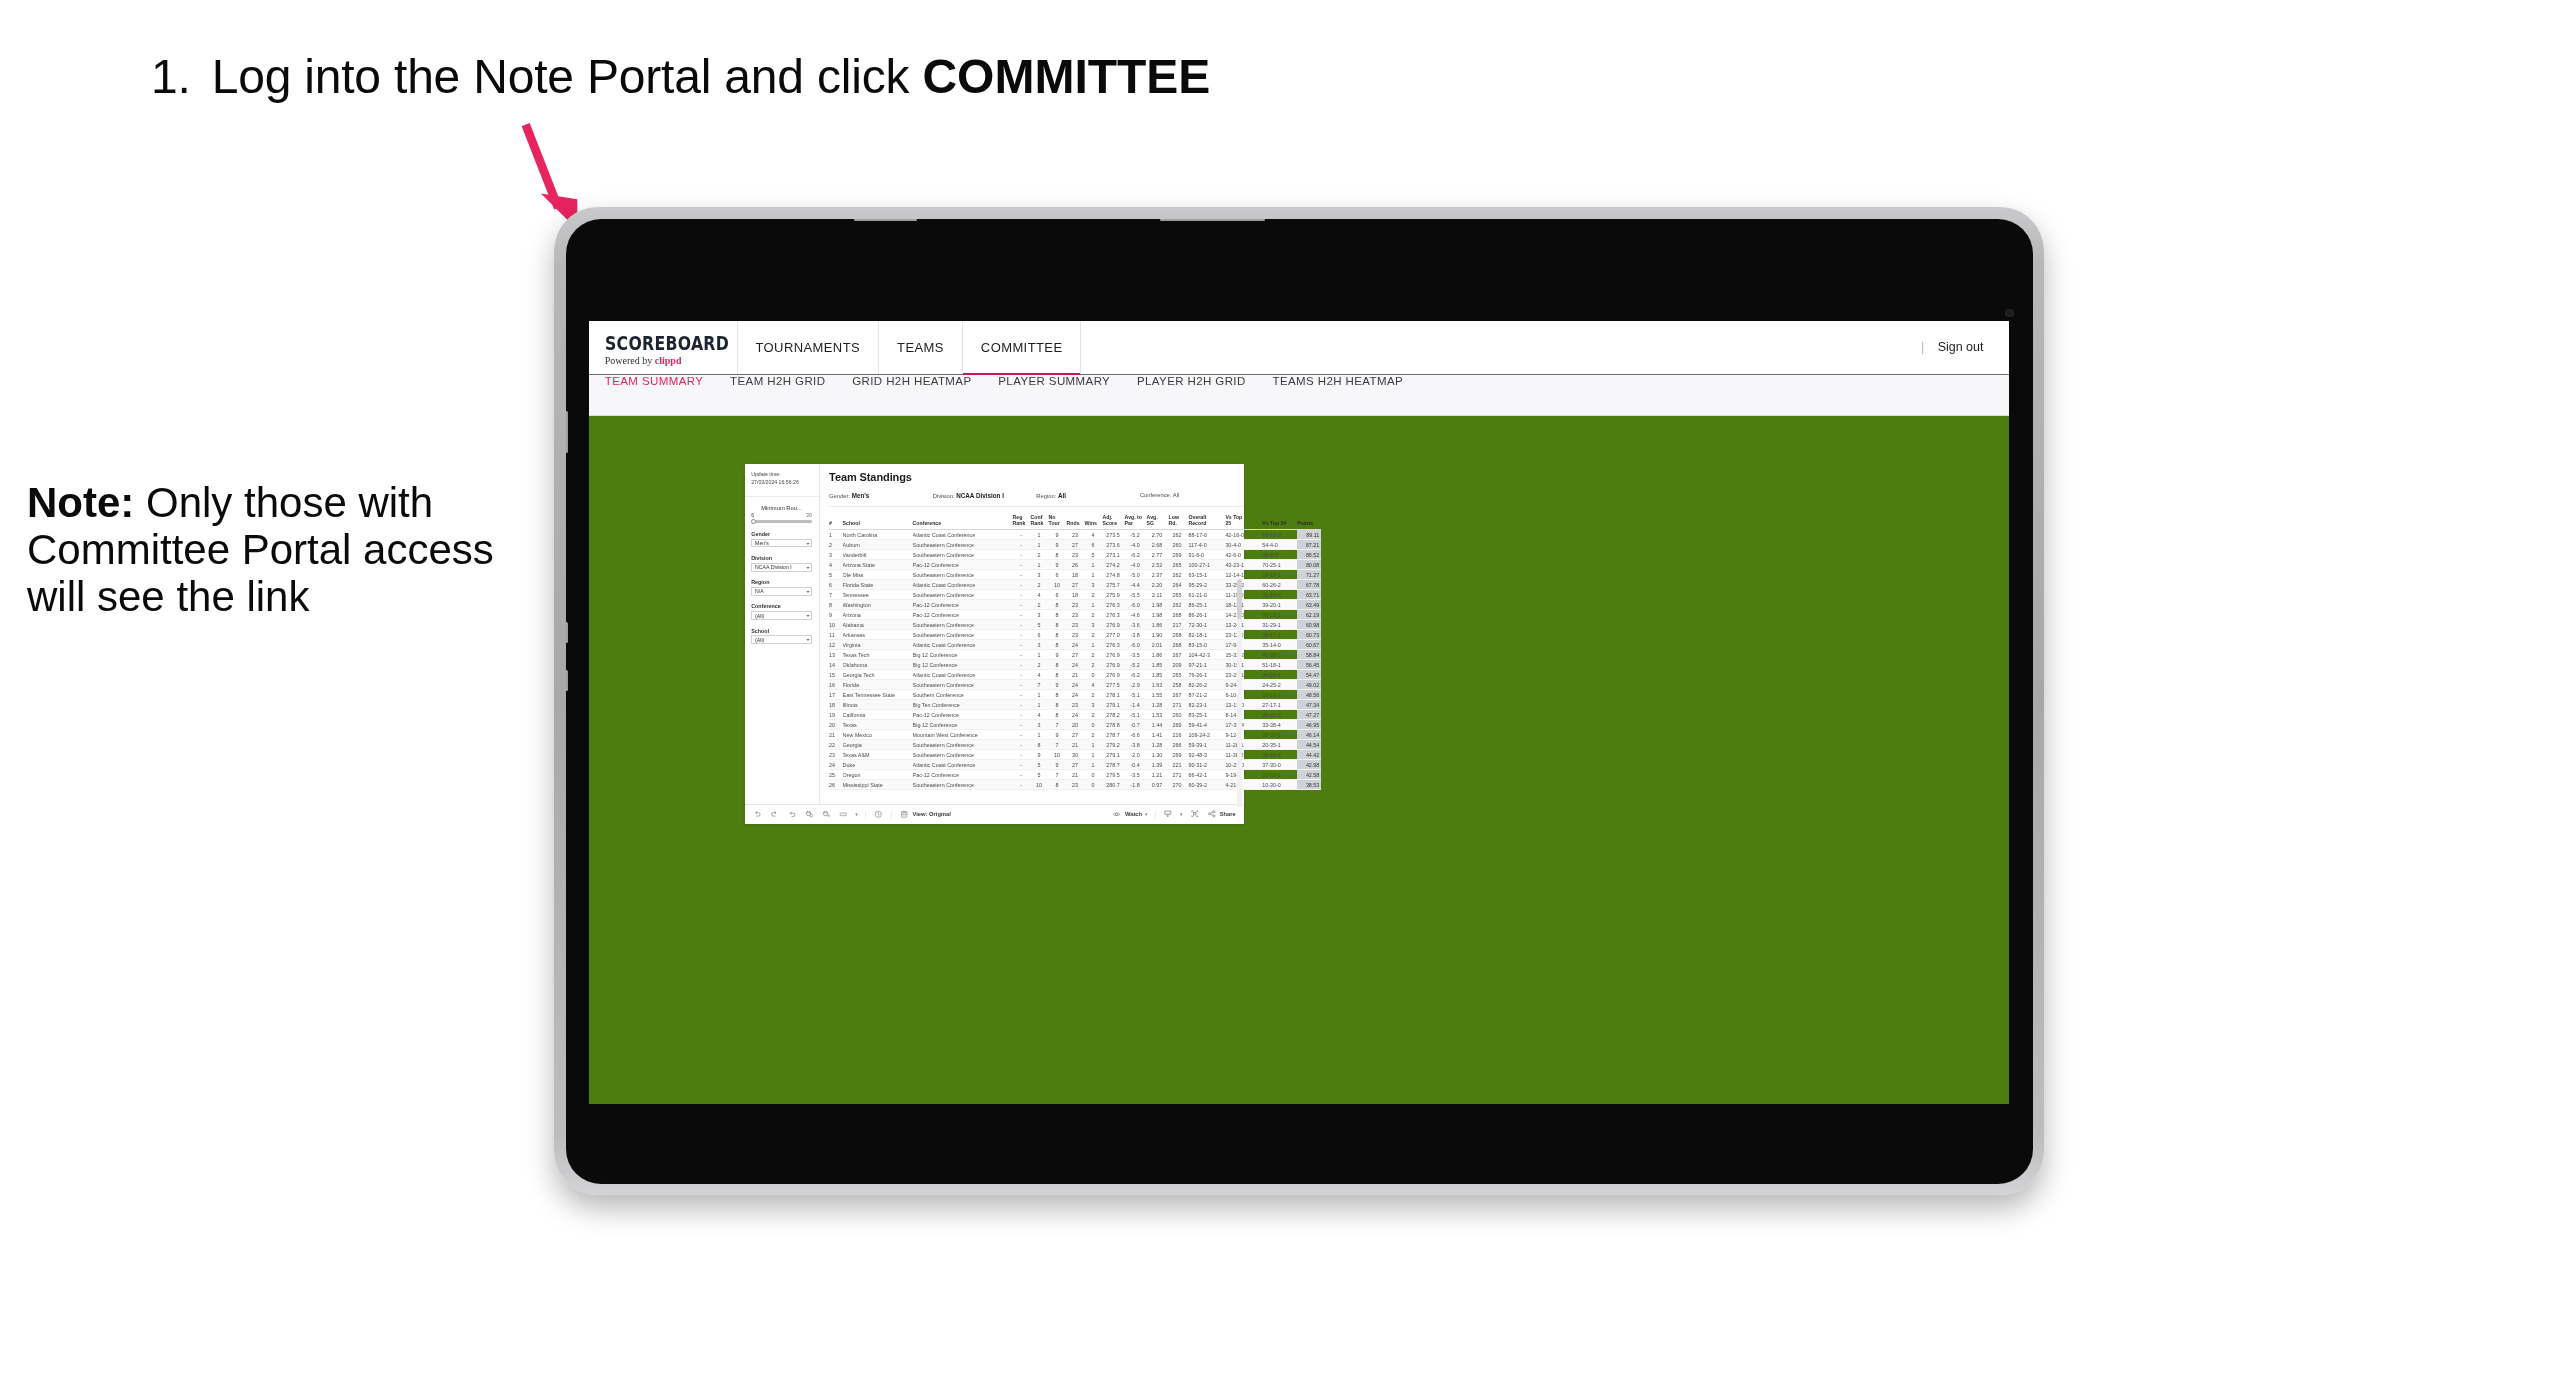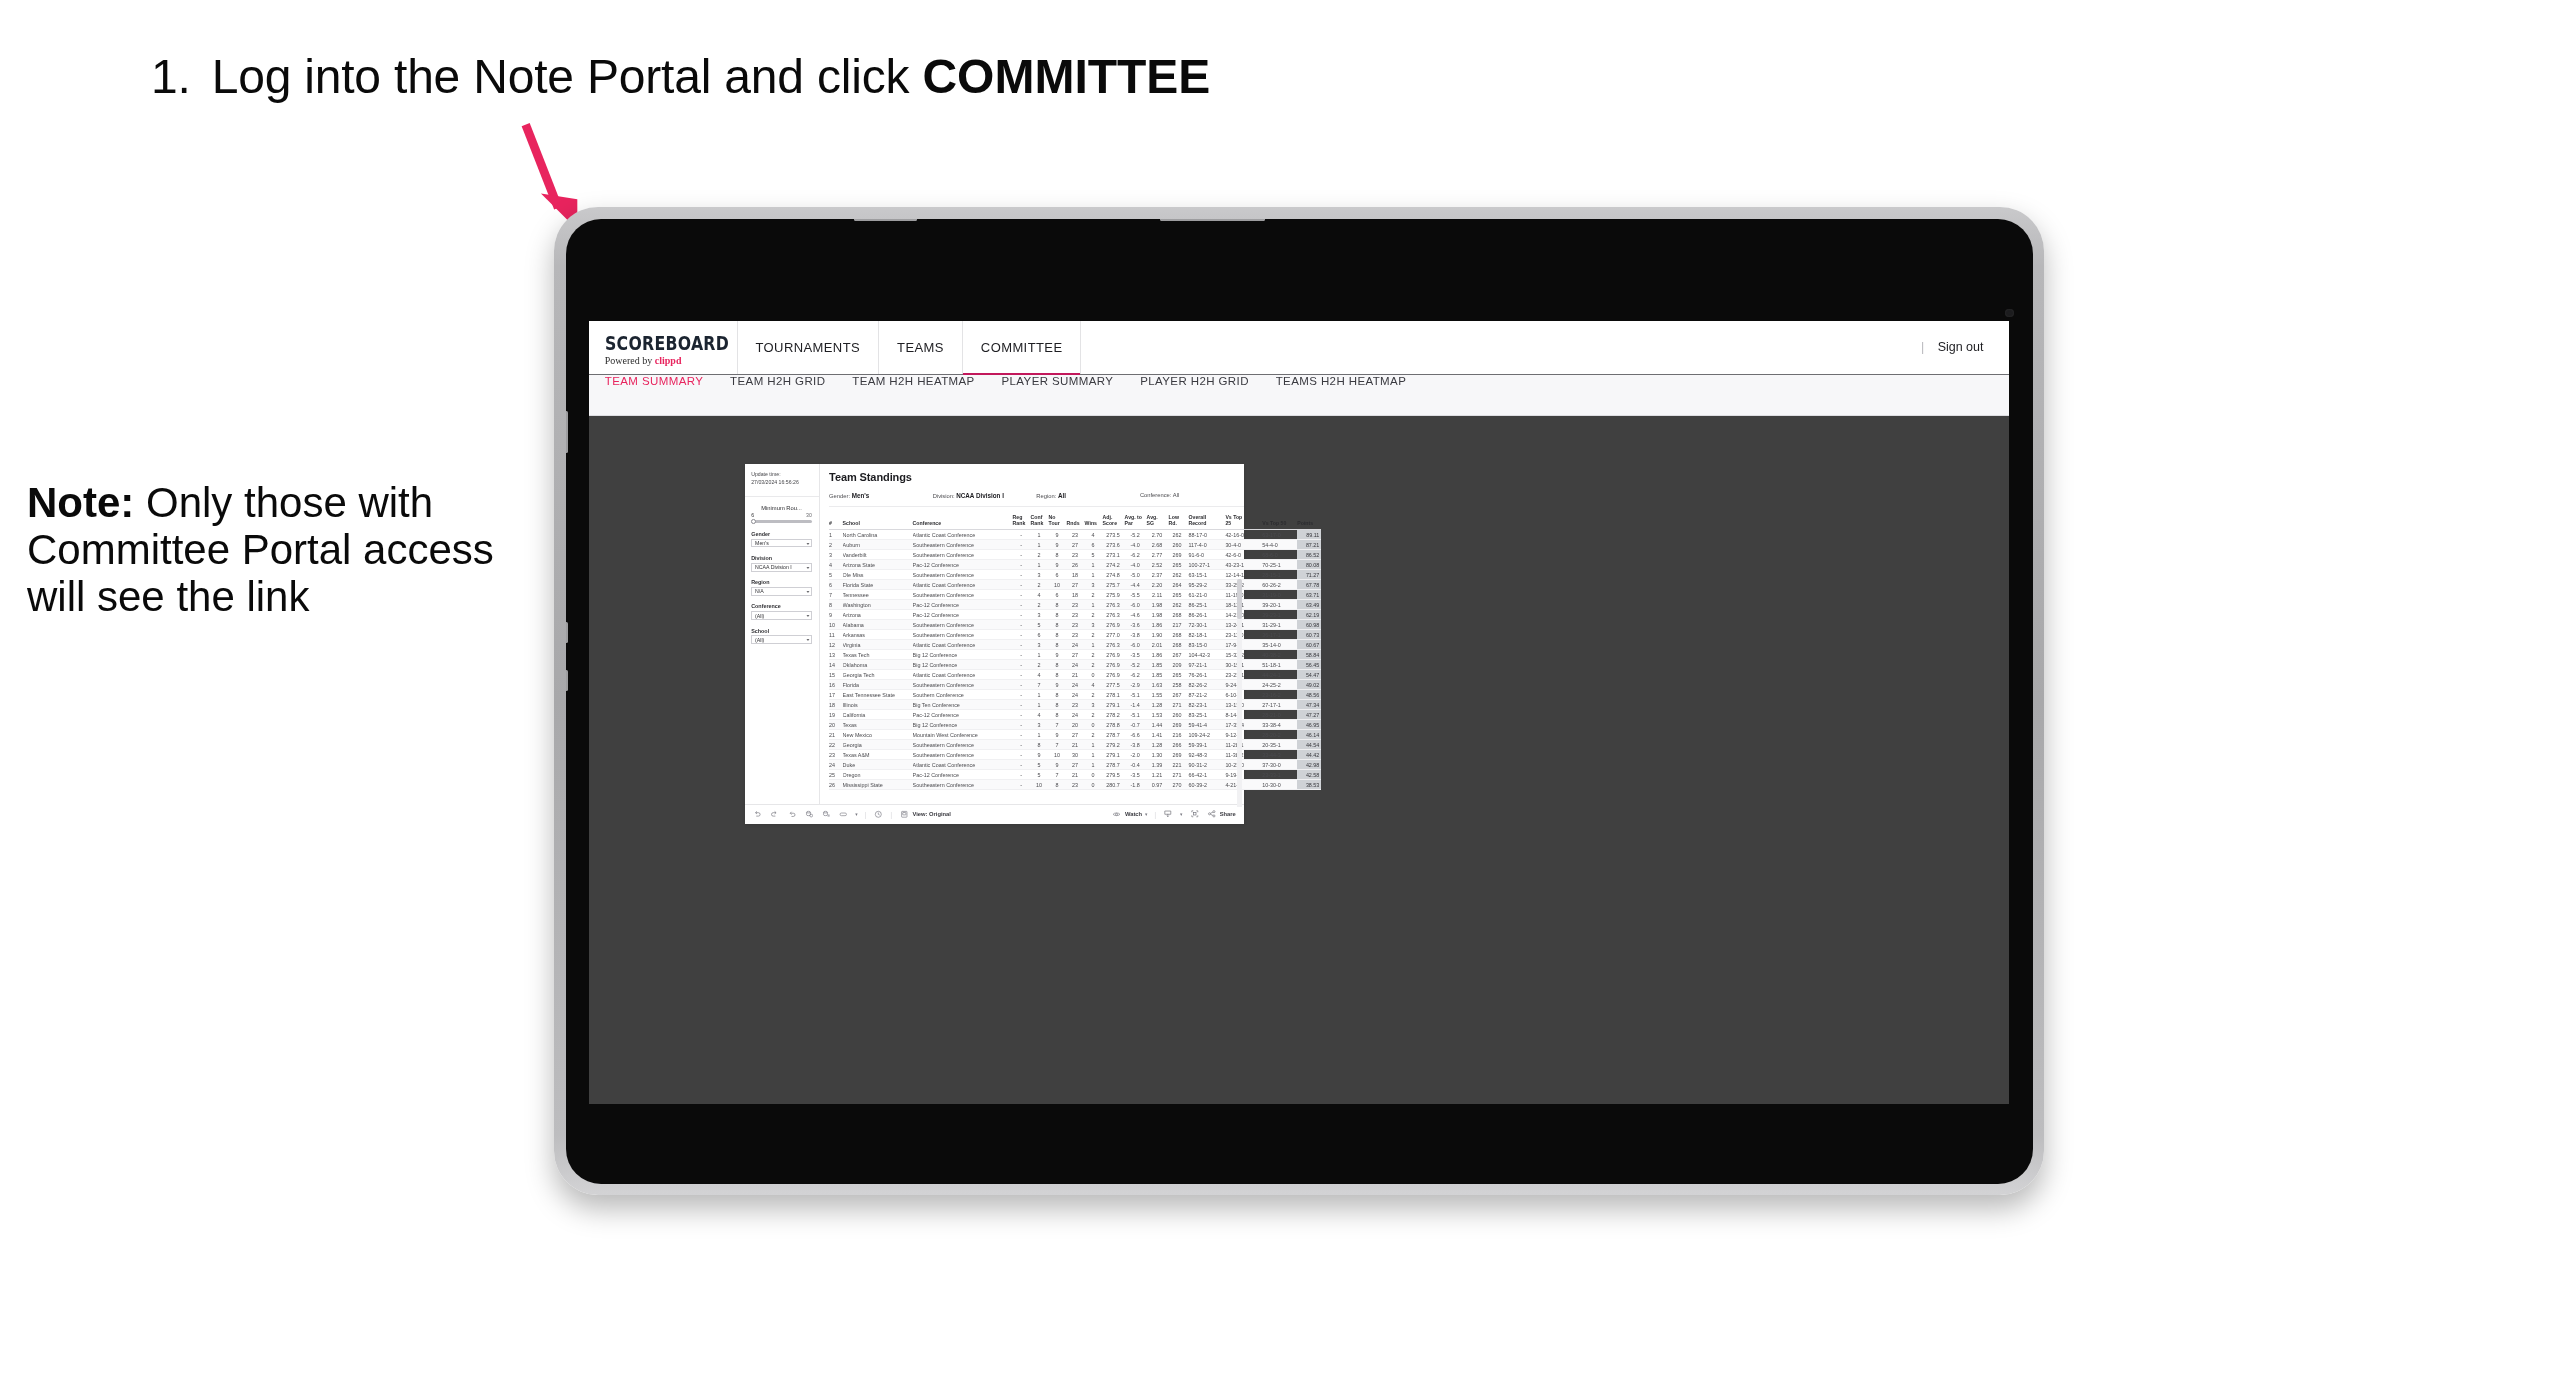--- a/index.html
+++ b/index.html
@@ -190,21 +190,21 @@
     margin-right: 11.5px;
     cursor: pointer;
     white-space: nowrap;
   }
   .subnav-item.active { color: #e8245e; }
 
   
   #dash-canvas {
     position: relative;
     height: 688px;
-    background: #404040;
+    background: #4d7c0f;
   }
   #dash-card {
     position: absolute;
     left: 156px;
     top: 48px;
     width: 499px;
     height: 360px;
     background: #ffffff;
     box-shadow: 0 1px 2.9px rgba(0,0,0,0.12);
     display: flex;
@@ -442,21 +442,21 @@
         <div id="topnav-spacer"></div>
         <div id="topnav-right">
           <span id="topnav-divider">|</span>
           <span>Sign out</span>
         </div>
       </div>
 
       <div id="app-subnav">
         <div class="subnav-item active">TEAM SUMMARY</div>
         <div class="subnav-item">TEAM H2H GRID</div>
-        <div class="subnav-item">TEAM H2H HEATMAP</div>
+        <div class="subnav-item">GRID H2H HEATMAP</div>
         <div class="subnav-item">PLAYER SUMMARY</div>
         <div class="subnav-item">PLAYER H2H GRID</div>
         <div class="subnav-item">TEAMS H2H HEATMAP</div>
       </div>
 
       <div id="dash-canvas">
         <div id="dash-card">
           <div id="dash-body">
 
             <div id="filter-pane">

